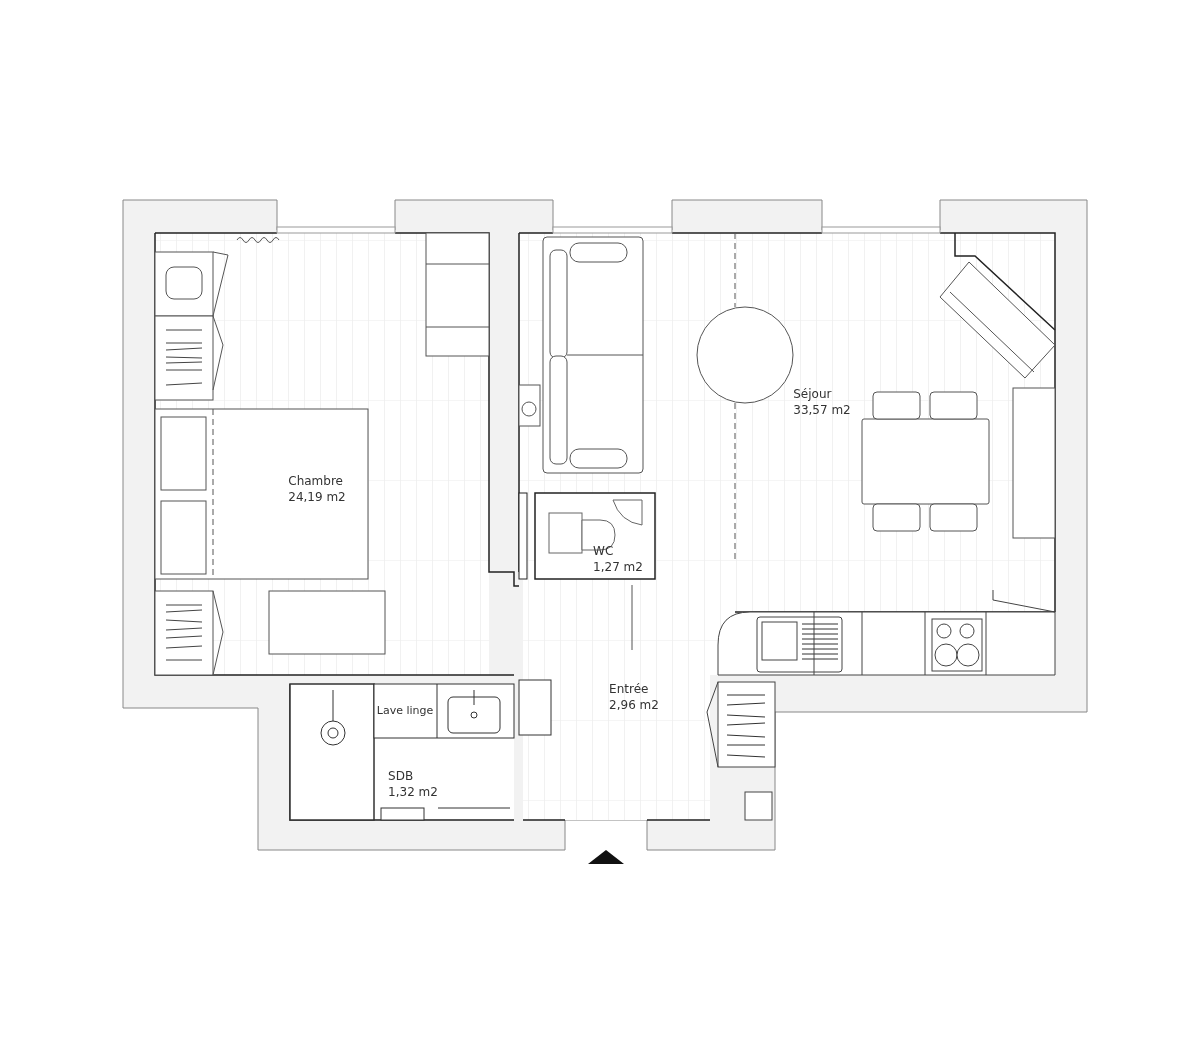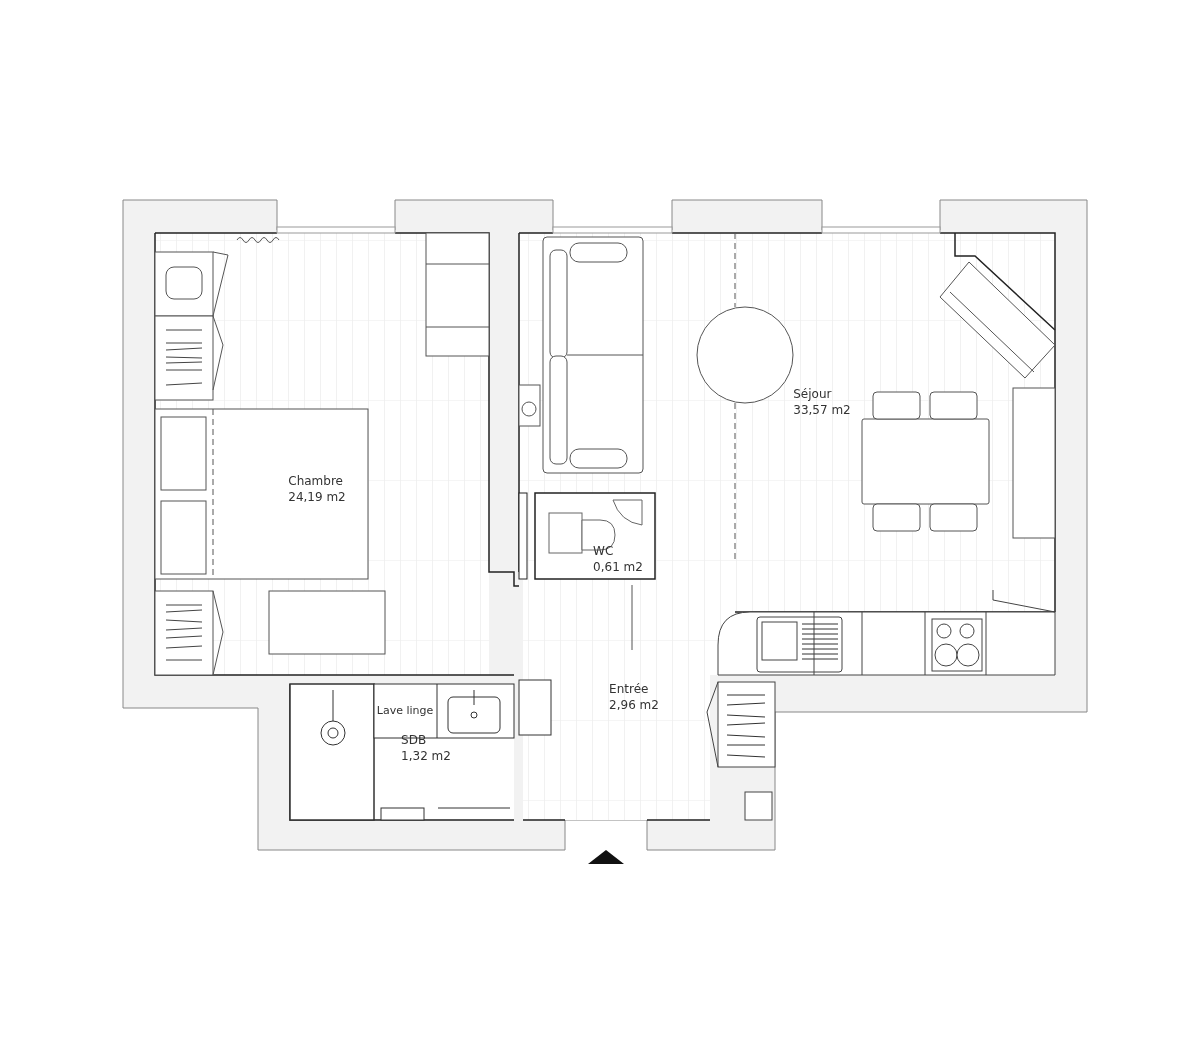--- a/index.html
+++ b/index.html
@@ -197,23 +197,23 @@
 <div class="label" style="left:317px; top:473px;">
   <div>Chambre</div>
   <div>24,19 m2</div>
 </div>
 <div class="label" style="left:822px; top:386px;">
   <div>Séjour</div>
   <div>33,57 m2</div>
 </div>
 <div class="label" style="left:618px; top:534px;margin-top:9px;">
   <div>WC</div>
-  <div>0,61 m2</div>
-</div>
-<div class="label" style="left:413px; top:732px;margin-left:13px;">
+  <div>1,27 m2</div>
+</div>
+<div class="label" style="left:413px; top:768px;">
   <div>SDB</div>
   <div>1,32 m2</div>
 </div>
 <div class="label" style="left:634px; top:681px;">
   <div>Entrée</div>
   <div>2,96 m2</div>
 </div>
 <div class="label small" style="left:405px; top:705px;">Lave linge</div>
 
 </body></html>

